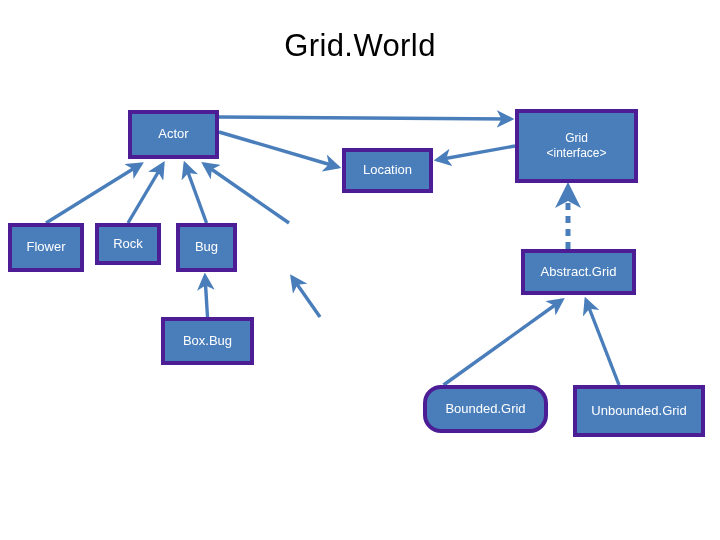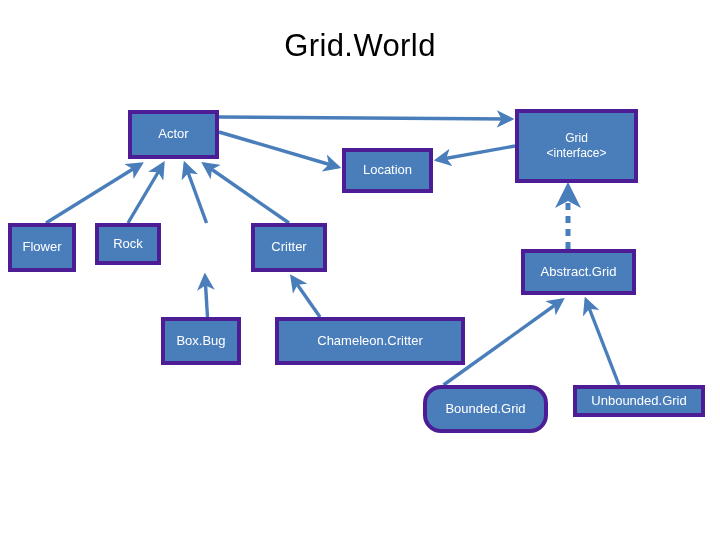--- a/index.html
+++ b/index.html
@@ -83,21 +83,20 @@
       <line x1="515" y1="146" x2="437" y2="160" stroke="#4A7EBB" stroke-width="3.4" marker-end="url(#ah)"></line>
       <line x1="568" y1="249" x2="568" y2="187" stroke="#4A7EBB" stroke-width="5" stroke-dasharray="7,6" marker-end="url(#ah)"></line>
       <line x1="443.5" y1="385" x2="562" y2="300" stroke="#4A7EBB" stroke-width="3.4" marker-end="url(#ah)"></line>
       <line x1="619" y1="385" x2="586" y2="300" stroke="#4A7EBB" stroke-width="3.4" marker-end="url(#ah)"></line>
     </svg>
 
 <div class="node" style="left: 128px; top: 110px; width: 91px; height: 49px;"><span>Actor</span></div>
     <div class="node" style="left: 342px; top: 136px; width: 91px; height: 45px; margin-top: 12px;"><span>Location</span></div>
     <div class="node big" style="left: 515px; top: 109px; width: 123px; height: 74px;"><span>Grid
 &lt;interface&gt;</span></div>
-    <div class="node" style="left: 8px; top: 223px; width: 68px; height: 49px;"><span>Flower</span></div>
+    <div class="node" style="left: 8px; top: 223px; width: 76px; height: 49px;"><span>Flower</span></div>
     <div class="node" style="left: 95px; top: 223px; width: 66px; height: 42px;"><span>Rock</span></div>
-    <div class="node" style="left: 251px; top: 223px; width: 76px; height: 49px;"><span>Critter</span></div>
+    <div class="node" style="left: 176px; top: 223px; width: 61px; height: 49px;"><span>Bug</span></div>
     <div class="node" style="left: 513px; top: 249px; width: 115px; height: 46px; margin-left: 8px;"><span>Abstract.Grid</span></div>
-    <div class="node" style="left: 161px; top: 317px; width: 80px; height: 48px;"><span>Box.Bug</span></div>
-    <div class="node" style="left: 275px; top: 317px; width: 190px; height: 48px;"><span>Chameleon.Critter</span></div>
+    <div class="node" style="left: 161px; top: 317px; width: 93px; height: 48px;"><span>Box.Bug</span></div>
     <div class="node" style="left: 423px; top: 385px; width: 125px; height: 48px; border-radius: 18px;"><span>Bounded.Grid</span></div>
-    <div class="node" style="left: 573px; top: 385px; width: 132px; height: 32px;"><span>Unbounded.Grid</span></div>
+    <div class="node" style="left: 573px; top: 385px; width: 132px; height: 52px;"><span>Unbounded.Grid</span></div>
   </div>
 
 </body></html>

